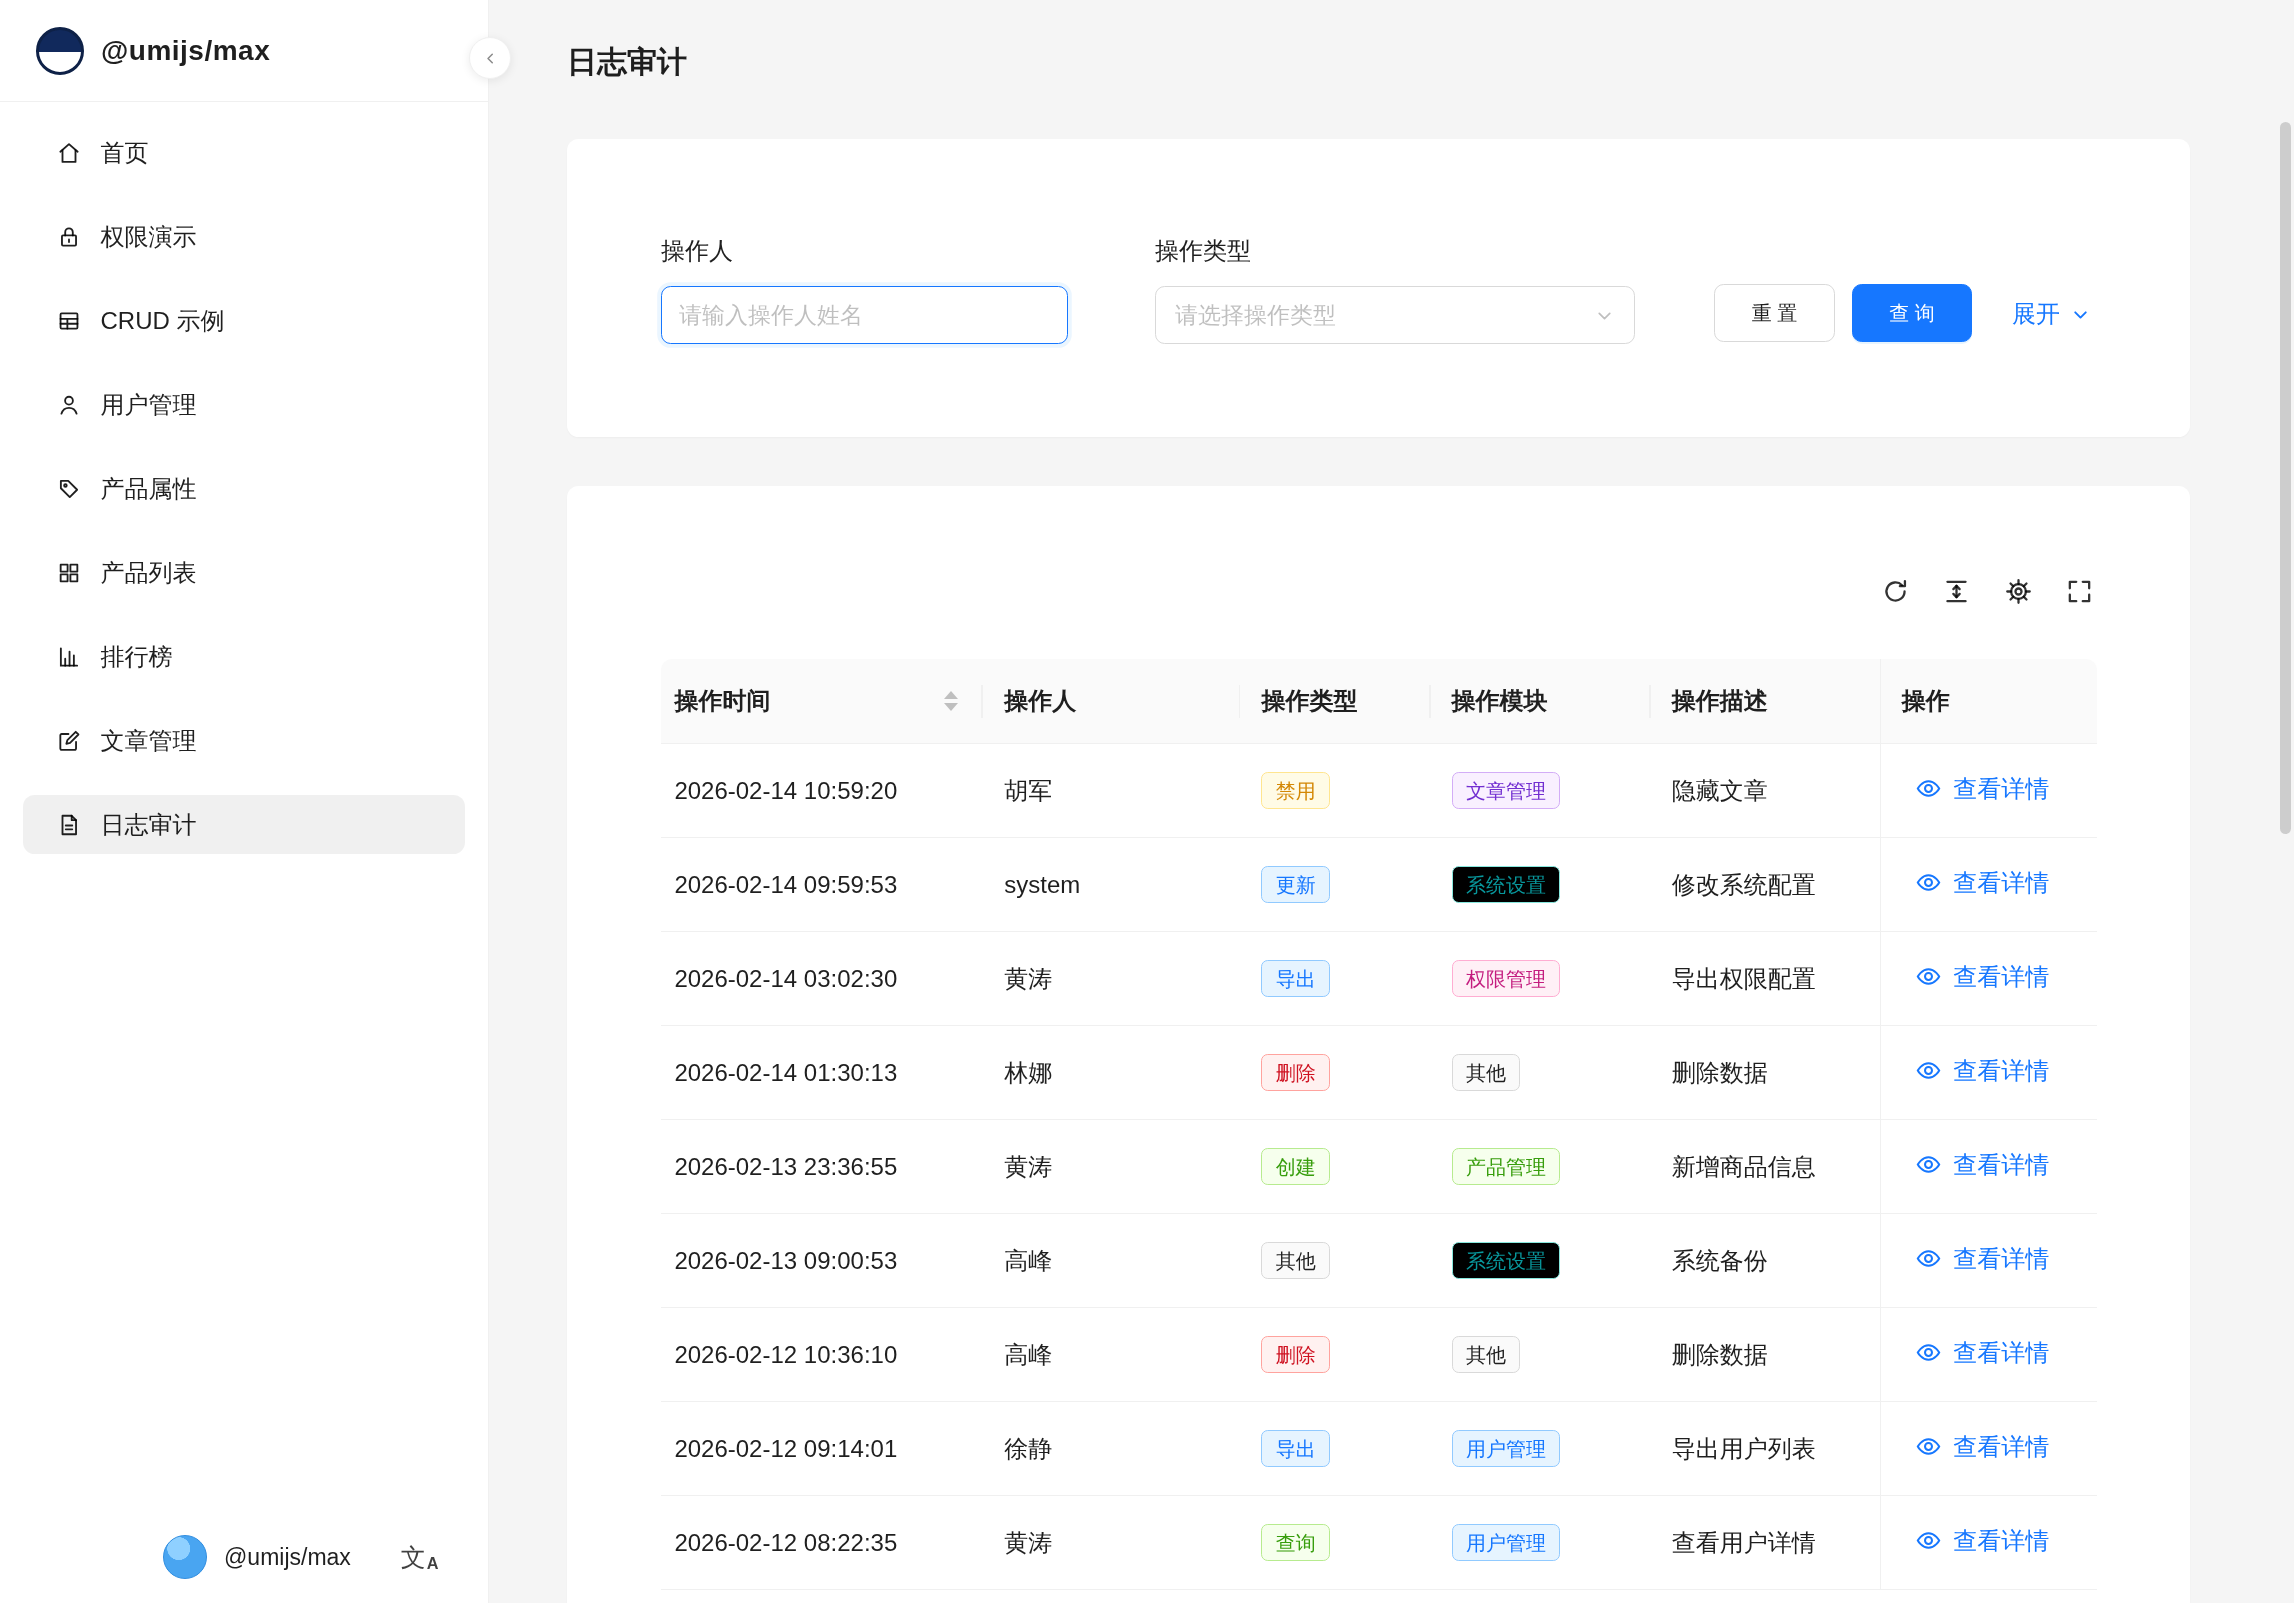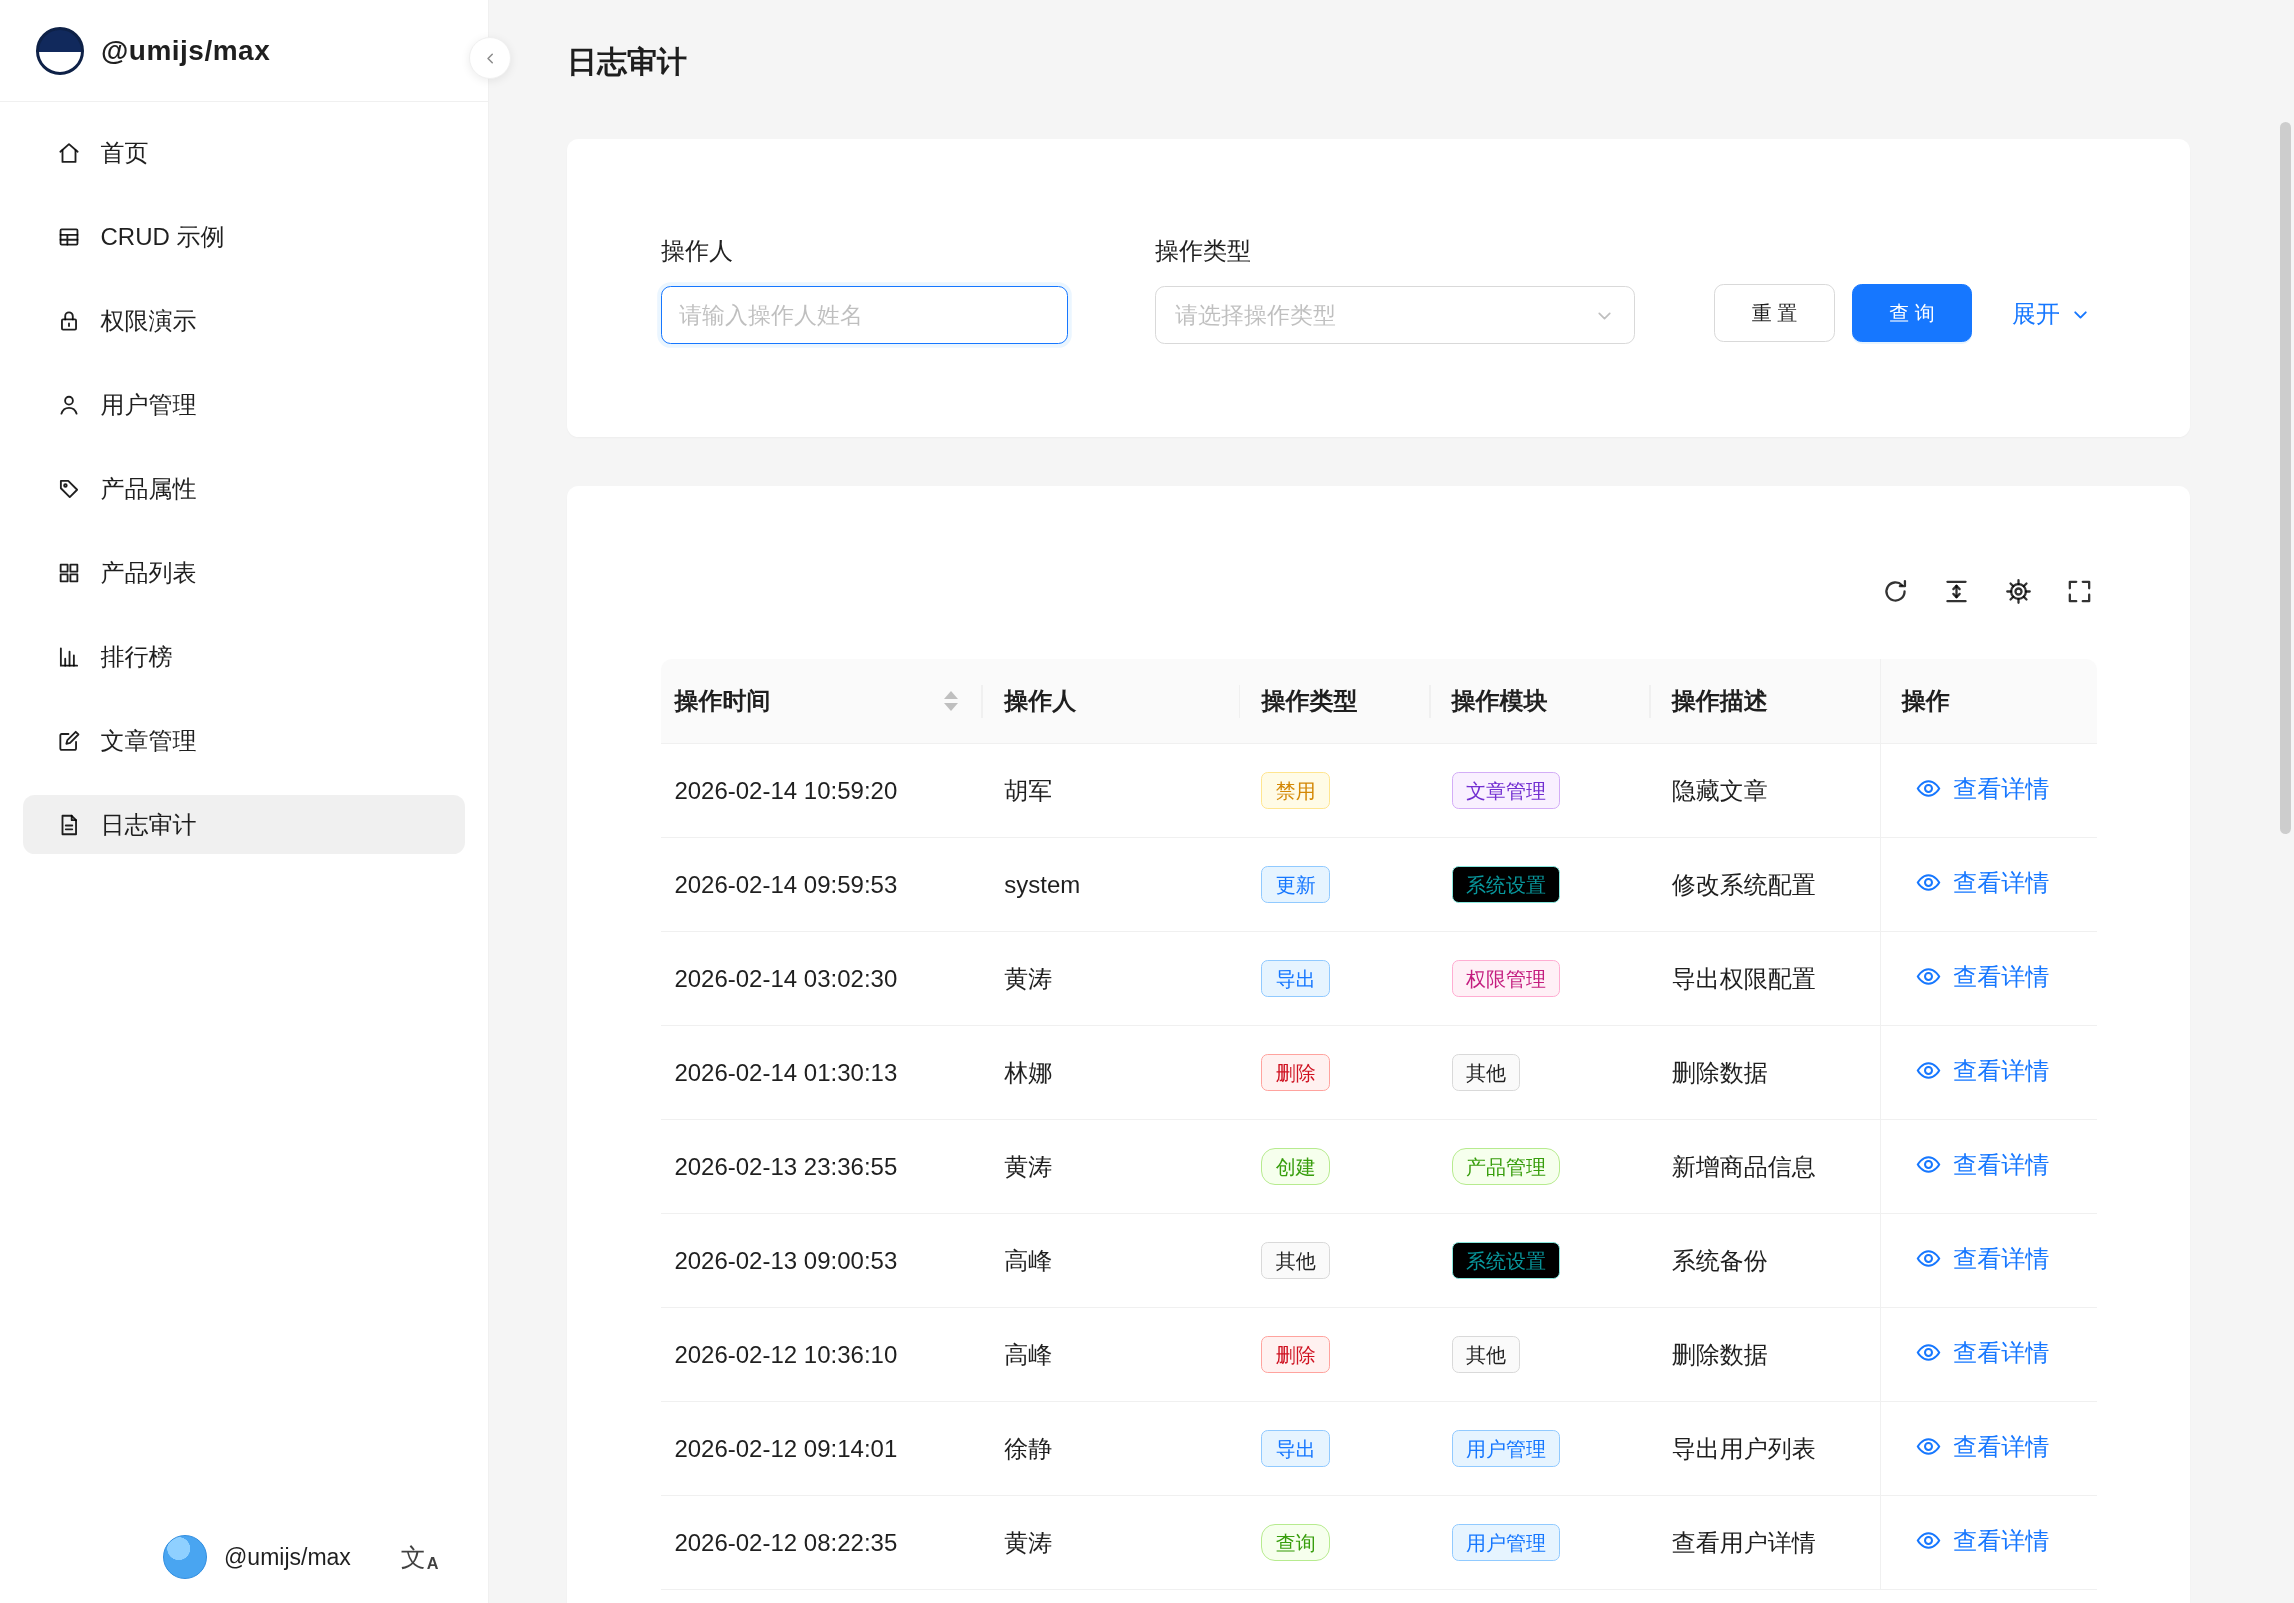--- a/index.html
+++ b/index.html
@@ -89,21 +89,21 @@
   .caret-up { width:0; height:0; border-left:7.6px solid transparent; border-right:7.6px solid transparent;
     border-bottom:8.6px solid #bfbfbf; }
   .caret-down { width:0; height:0; border-left:7.6px solid transparent; border-right:7.6px solid transparent;
     border-top:8.6px solid #bfbfbf; }
 
   .tag { display:inline-block; font-size:20px; line-height:1.5; padding:2.9px 13.4px;
     border-radius:6.7px; border:1px solid; white-space:nowrap; }
   .tag-gold    { color:#d48806; background:#fffbe6; border-color:#ffe58f; }
   .tag-blue    { color:#1677ff; background:#e6f4ff; border-color:#91caff; }
   .tag-red     { color:#cf1322; background:#fff1f0; border-color:#ffa39e; }
-  .tag-green   { color:#389e0d; background:#f6ffed; border-color:#b7eb8f;border-radius:14px; }
+  .tag-green   { color:#389e0d; background:#f6ffed; border-color:#b7eb8f; }
   .tag-purple  { color:#722ed1; background:#f9f0ff; border-color:#d3adf7; }
   .tag-cyan    { color:#08979c; background:#000000; border-color:#87e8de; }
   .tag-magenta { color:#c41d7f; background:#fff0f6; border-color:#ffadd2; }
   .tag-default { color:rgba(0,0,0,0.88); background:#fafafa; border-color:#d9d9d9; }
 
   .detail-link { color:#1677ff; display:inline-flex; align-items:center; gap:11.5px; cursor:pointer; }
   .detail-link svg { width:27px; height:27px; }
 
   .scrollbar-thumb { position:absolute; right:2.9px; top:122px; width:11.5px; height:712px;
     border-radius:5.7px; background:rgba(0,0,0,0.16); z-index:50; }
@@ -124,35 +124,35 @@
         <svg viewBox="0 0 24 24" fill="none" stroke="currentColor" stroke-width="1.7" stroke-linecap="round" stroke-linejoin="round">
             <path d="M4 10.8L12 3.8l8 7"></path>
             <path d="M6 9.5V20.2h12V9.5"></path>
           </svg>
       </span>
       <span>首页</span>
     </div>
     <div class="menu-item">
       <span class="menu-icon">
         <svg viewBox="0 0 24 24" fill="none" stroke="currentColor" stroke-width="1.7" stroke-linecap="round" stroke-linejoin="round">
-            <rect x="4.2" y="5" width="15.6" height="14" rx="1"></rect>
-            <path d="M4.2 10h15.6M4.2 14.5h15.6M10.5 10v9"></path>
-          </svg>
-      </span>
-      <span>CRUD 示例</span>
-    </div>
-    <div class="menu-item">
-      <span class="menu-icon">
-        <svg viewBox="0 0 24 24" fill="none" stroke="currentColor" stroke-width="1.7" stroke-linecap="round" stroke-linejoin="round">
             <rect x="5.5" y="10.5" width="13" height="9.5" rx="1"></rect>
             <path d="M8.5 10.5V7.5a3.5 3.5 0 0 1 7 0v3"></path>
             <path d="M12 14.2v2.4"></path>
           </svg>
       </span>
       <span>权限演示</span>
+    </div>
+    <div class="menu-item">
+      <span class="menu-icon">
+        <svg viewBox="0 0 24 24" fill="none" stroke="currentColor" stroke-width="1.7" stroke-linecap="round" stroke-linejoin="round">
+            <rect x="4.2" y="5" width="15.6" height="14" rx="1"></rect>
+            <path d="M4.2 10h15.6M4.2 14.5h15.6M10.5 10v9"></path>
+          </svg>
+      </span>
+      <span>CRUD 示例</span>
     </div>
     <div class="menu-item">
       <span class="menu-icon">
         <svg viewBox="0 0 24 24" fill="none" stroke="currentColor" stroke-width="1.7" stroke-linecap="round" stroke-linejoin="round">
             <circle cx="12" cy="8" r="3.6"></circle>
             <path d="M5 20c1.2-3.8 3.9-5.4 7-5.4s5.8 1.6 7 5.4"></path>
           </svg>
       </span>
       <span>用户管理</span>
     </div>

